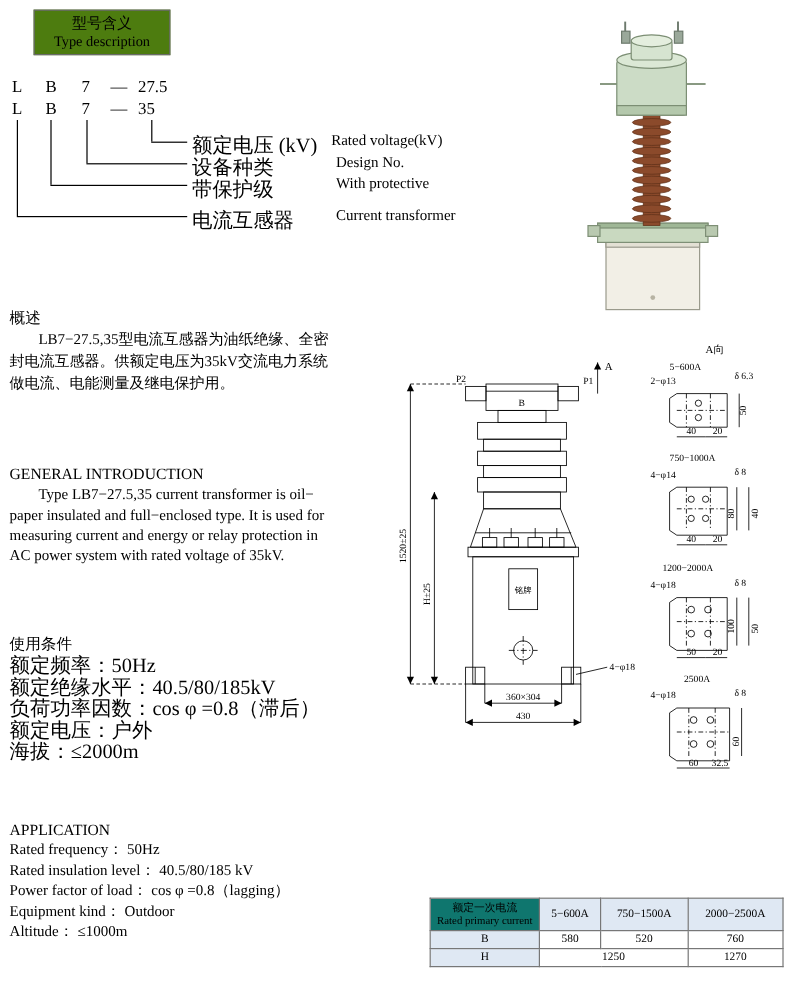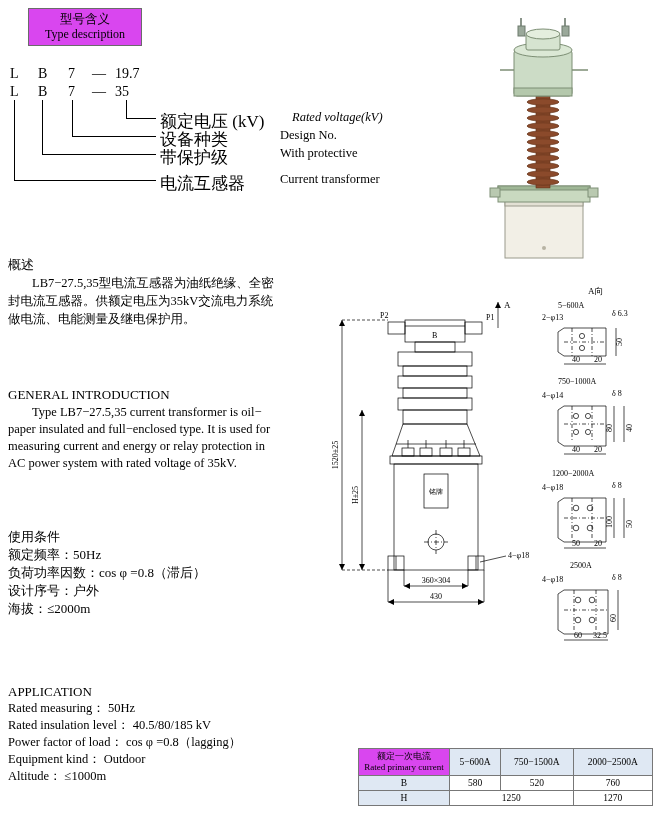--- a/index.html
+++ b/index.html
@@ -9,21 +9,21 @@
     font-family:"Liberation Serif", serif;
     color:#000;
     position:relative;
     overflow:hidden;
   }
   .abs{position:absolute;}
 
   
   #type-desc-box{
     left:28px;top:8px;width:112px;height:36px;
-    background:#d946ef;border:1px solid #6b6b6b;
+    background:#4d7c0f;border:1px solid #6b6b6b;
     display:flex;flex-direction:column;align-items:center;justify-content:center;
     font-size:12px;line-height:15px;
   }
   #type-desc-box .cn{font-size:12.5px;}
   #type-desc-box .en{font-size:12px;}
   .code-cell{position:absolute;font-size:14px;font-family:"Liberation Serif", serif;}
 
   
   .vline{position:absolute;background:#000;width:1px;}
   .hline{position:absolute;background:#000;height:1px;}
@@ -44,58 +44,58 @@
 
   
   #current-table{
     position:absolute;left:358px;top:748px;width:295px;
     border-collapse:collapse;font-size:9.5px;
   }
   #current-table td,#current-table th{
     border:1px solid #777;text-align:center;padding:2px 1px;font-weight:normal;
   }
   #current-table .hdr{background:#dfe8f3;}
-  #current-table .lbl{background:#d946ef;width:88px;font-size:9px;line-height:11px;}
+  #current-table .lbl{background:#0f766e;width:88px;font-size:9px;line-height:11px;}
 </style>
 </head>
 <body>
 
 <div class="abs" id="type-desc-box">
   <div class="cn">型号含义</div>
   <div class="en">Type description</div>
 </div>
 
 <div>
 
   <span class="code-cell" style="left:10px;top:66px;">L</span>
   <span class="code-cell" style="left:38px;top:66px;">B</span>
   <span class="code-cell" style="left:68px;top:66px;">7</span>
   <span class="code-cell" style="left:92px;top:66px;">—</span>
-  <span class="code-cell" style="left:115px;top:66px;">19.7</span>
+  <span class="code-cell" style="left:115px;top:66px;">27.5</span>
 
   <span class="code-cell" style="left:10px;top:84px;">L</span>
   <span class="code-cell" style="left:38px;top:84px;">B</span>
   <span class="code-cell" style="left:68px;top:84px;">7</span>
   <span class="code-cell" style="left:92px;top:84px;">—</span>
   <span class="code-cell" style="left:115px;top:84px;text-align:right;">35</span>
 
   <div class="vline abs" style="left:126px;top:100px;height:18px;"></div>
   <div class="hline abs" style="left:126px;top:118px;width:30px;"></div>
 
   <div class="vline abs" style="left:72px;top:100px;height:36px;"></div>
   <div class="hline abs" style="left:72px;top:136px;width:84px;"></div>
 
   <div class="vline abs" style="left:42px;top:100px;height:54px;"></div>
   <div class="hline abs" style="left:42px;top:154px;width:114px;"></div>
 
   <div class="vline abs" style="left:14px;top:100px;height:80px;"></div>
   <div class="hline abs" style="left:14px;top:180px;width:142px;"></div>
 
   <span class="lead-label" style="left:160px;top:110px;">额定电压 (kV)</span>
-  <span class="lead-label-en" style="left:292px;top:110px;font-style:italic;">Rated voltage(kV)</span>
+  <span class="lead-label-en" style="left:276px;top:110px;">Rated voltage(kV)</span>
   <span class="lead-label" style="left:160px;top:128px;">设备种类</span>
   <span class="lead-label-en" style="left:280px;top:128px;">Design No.</span>
   <span class="lead-label" style="left:160px;top:146px;">带保护级</span>
   <span class="lead-label-en" style="left:280px;top:146px;">With protective</span>
   <span class="lead-label" style="left:160px;top:172px;">电流互感器</span>
   <span class="lead-label-en" style="left:280px;top:172px;">Current transformer</span>
 </div>
 
 <svg class="abs" id="photo" viewBox="0 0 150 250">
 
@@ -147,30 +147,31 @@
 封电流互感器。供额定电压为35kV交流电力系统
 做电流、电能测量及继电保护用。</div>
 
 <div class="txt-title" style="left:8px;top:386px;">GENERAL INTRODUCTION</div>
 <div class="txt-en" style="left:8px;top:404px;width:300px;text-indent:24px;">Type LB7−27.5,35 current transformer is oil−
 paper insulated and full−enclosed type. It is used for
 measuring current and energy or relay protection in
 AC power system with rated voltage of 35kV.</div>
 
 <div class="txt-title" style="left:8px;top:528px;">使用条件</div>
-<div style="position:absolute;left:8px;top:546px;width:300px;font-size:13px;line-height:18px;">
+<div style="position:absolute;left:8px;top:546px;width:300px;font-size:17px;line-height:18px;">
   <div>额定频率：50Hz</div>
+  <div>额定绝缘水平：40.5/80/185kV</div>
   <div>负荷功率因数：cos φ =0.8（滞后）</div>
-  <div>设计序号：户外</div>
+  <div>额定电压：户外</div>
   <div>海拔：≤2000m</div>
 </div>
 
 <div class="txt-title" style="left:8px;top:683px;">APPLICATION</div>
 <div style="position:absolute;left:8px;top:700px;width:320px;font-size:12.5px;line-height:17px;">
-  <div>Rated measuring： 50Hz</div>
+  <div>Rated frequency： 50Hz</div>
   <div>Rated insulation level： 40.5/80/185 kV</div>
   <div>Power factor of load：  cos φ =0.8（lagging）</div>
   <div>Equipment kind： Outdoor</div>
   <div>Altitude： ≤1000m</div>
 </div>
 
 <svg class="abs" id="drawing" viewBox="0 0 335 400">
   <g stroke="#000" fill="none" stroke-width="0.7" font-family="Liberation Serif, serif" font-size="8">
 
     <rect x="85" y="40" width="60" height="22"></rect>

